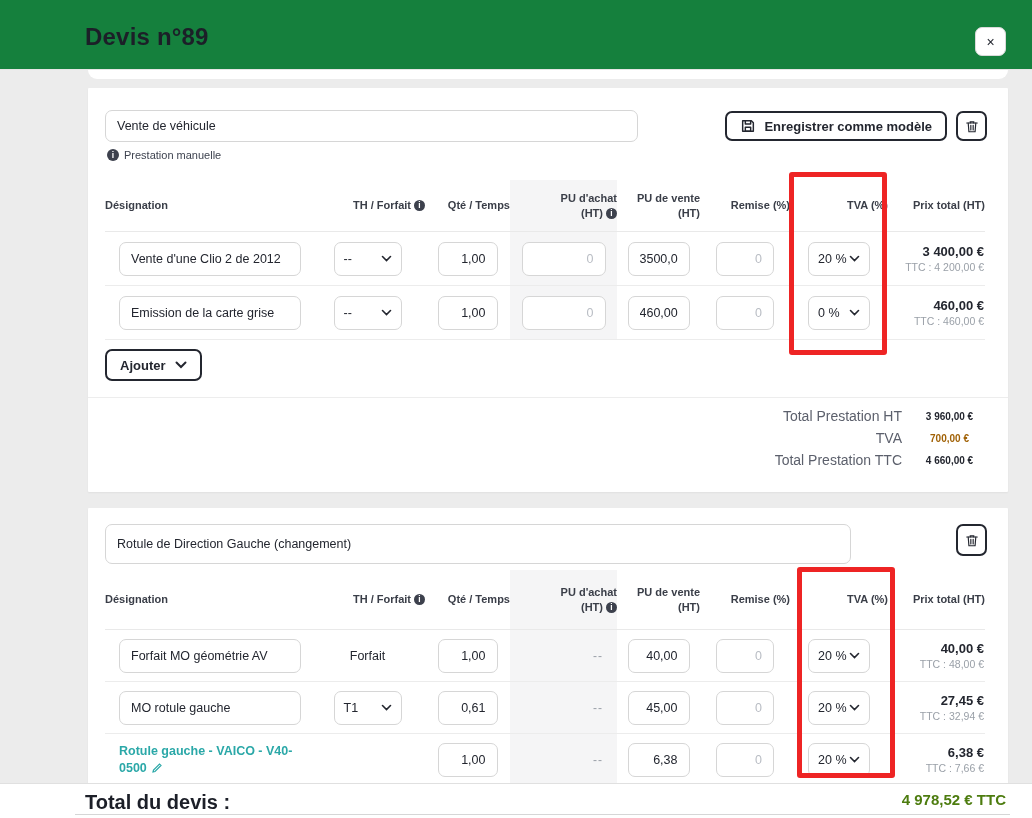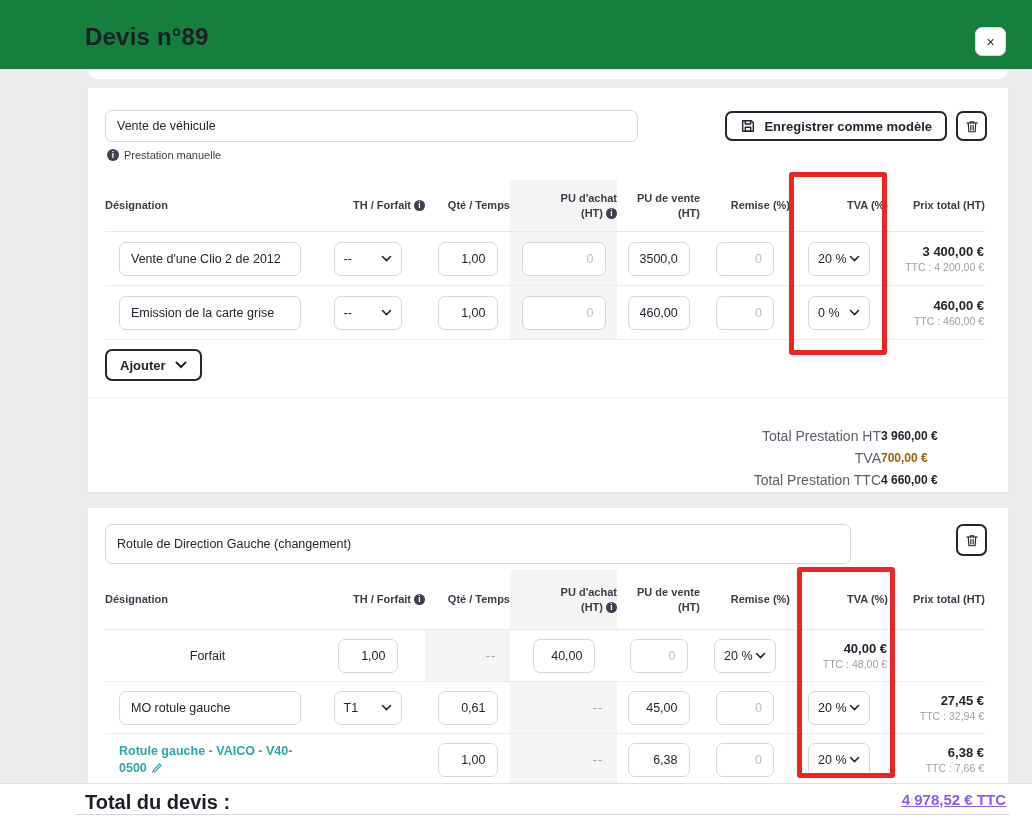--- a/index.html
+++ b/index.html
@@ -70,30 +70,30 @@
   .cell.c-pt { flex-direction:column; align-items:flex-end; justify-content:center; row-gap:2px; padding-right:1px; }
   .pt1 { font-size:13px; font-weight:bold; color:#23262f; }
   .pt2 { font-size:10.5px; color:#9aa0a8; }
   .part-link { display:inline; font-size:12.5px; font-weight:bold; color:#2ba8a8; line-height:17px; width:176px; cursor:pointer; }
   .part-link svg { vertical-align:-2px; margin-left:4px; }
 
   .add-btn { position:absolute; left:17px; top:261px; height:32px; padding:0 13px; gap:9px; }
   .divider { position:absolute; left:0; top:309px; width:920px; height:1px; background:#ededed; }
 
   
-  .totals { position:absolute; right:32px; top:320px; width:420px; display:flex; flex-direction:column; row-gap:6px;margin-top:20px; }
+  .totals { position:absolute; right:11px; top:320px; width:420px; display:flex; flex-direction:column; row-gap:6px; }
   .tot-row { display:flex; align-items:center; }
   .tot-label { flex:1; text-align:right; font-size:14px; color:#5c606c; }
-  .tot-value { width:95px; text-align:left; font-size:12px; font-weight:bold; color:#23262f; }
+  .tot-value { width:95px; text-align:center; font-size:10px; font-weight:bold; color:#23262f; }
   .tot-value.muted { color:#a16207; font-weight:bold; }
 
   
   .footer { position:absolute; left:0; top:783px; width:1032px; height:35px; background:#fff; border-top:1px solid #e0e0e0; z-index:6; }
   .footer-label { position:absolute; left:85px; top:7px; font-size:20px; font-weight:bold; color:#1c1f28; }
-  .footer-value { position:absolute; right:26px; top:7px; font-size:15px; font-weight:bold; color:#8b5cf6;text-decoration:underline; }
+  .footer-value { position:absolute; right:26px; top:7px; font-size:15px; font-weight:bold; color:#4d7c0f; }
   .footer-underline { position:absolute; left:75px; right:22px; bottom:3px; height:1px; background:#d6d6d6; }
 
   
   .annot { position:absolute; border:5px solid #ee2424; border-radius:3px; z-index:5; pointer-events:none; }
   .annot1 { left:789px; top:172px; width:98px; height:183px; }
   .annot2 { left:797px; top:567px; width:98px; height:211px; }
 </style>
 </head>
 <body>
 
@@ -292,20 +292,23 @@
       <div class="hc">
           <span>PU de vente</span>
           <span>(HT)</span>
         </div>
       <div class="hc">Remise (%)</div>
       <div class="hc">TVA (%)</div>
       <div class="hc">Prix total (HT)</div>
     </div>
 
     <div class="trow">
+      <div class="cell c-des">
+          <input class="box des-input" value="Forfait MO géométrie AV" style="">
+        </div>
       <div class="cell">
           <span class="th-text">Forfait</span>
         </div>
       <div class="cell">
           <input class="box num qty-input" value="1,00" style="">
         </div>
       <div class="cell c-pa col-pa-bg end">
           <span class="dashes">--</span>
         </div>
       <div class="cell">

